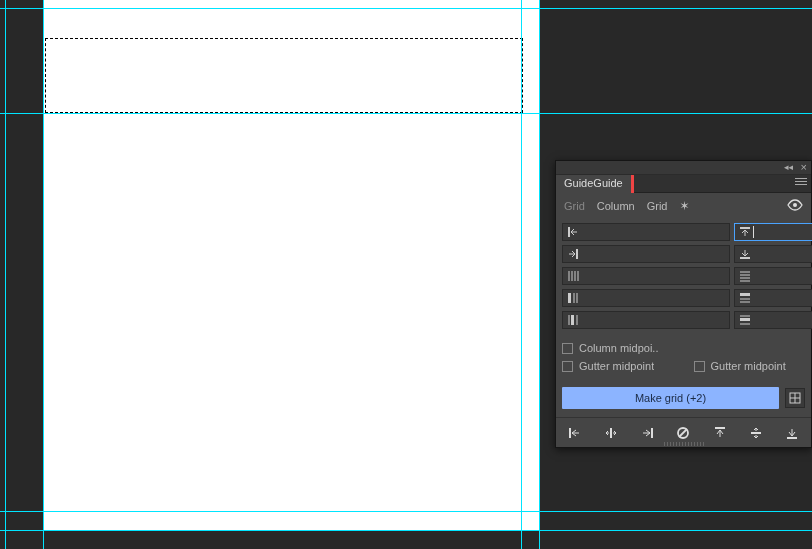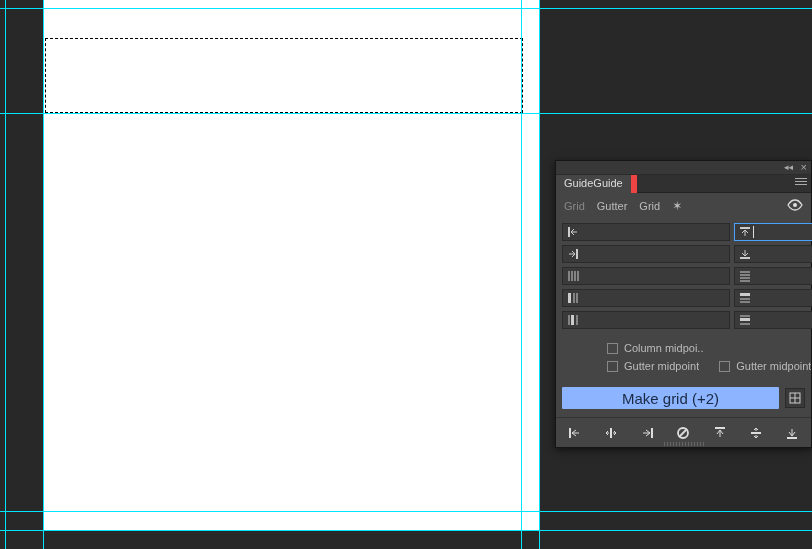--- a/index.html
+++ b/index.html
@@ -68,21 +68,21 @@
     background: #303030;
     position: relative;
     border-bottom: 1px solid #222;
   }
   .panel-tab {
     position: absolute;
     left: 0; top: 0;
     height: 18px;
     padding: 2px 8px 0 8px;
     background: #454545;
-    border-right: 6px solid #ef4444;
+    border-right: 3px solid #ef4444;
     font-size: 11px;
     color: #ddd;
   }
   .panel-menu {
     position: absolute; right: 4px; top: 3px;
     width: 12px; height: 10px;
     cursor: pointer;
   }
   .panel-menu span { display:block; height:1px; background:#aaa; margin-bottom:2px;}
   .panel-nav {
@@ -133,40 +133,40 @@
     width: 1px; height: 12px; background:#ddd; margin-left:2px;
   }
   .ico { width: 12px; height: 12px; color:#aaa; display:flex; align-items:center; justify-content:center;}
   .ico svg { display:block; }
 
   
   .check-rows {
     padding: 4px 6px 8px 6px;
     background: #454545;
   }
-  .check-row { display:flex; gap:20px;margin-left:45px; }
+  .check-row { display:flex; gap:20px; }
   .check-cell { flex:1; display:flex; align-items:center; gap:6px; height:18px; }
   .cbox {
     width: 11px; height: 11px; border:1px solid #888; background:#454545; cursor:pointer;
   }
   .check-label { color:#bbb; font-size:11px; white-space:nowrap; overflow:hidden; }
 
   
   .action-row {
     padding: 4px 6px 8px 6px;
     background: #454545;
     display: flex; gap: 6px; align-items: center;
   }
   .make-btn {
     flex: 1;
     height: 22px;
     background: #8cb4ff;
     color: #1a2a44;
     display:flex; align-items:center; justify-content:center;
-    font-size: 15px;
+    font-size: 11px;
     cursor: pointer;
     border-radius: 1px;
   }
   .grid-icon-btn {
     width: 20px; height: 20px;
     background: #3a3a3a;
     border: 1px solid #2a2a2a;
     display:flex; align-items:center; justify-content:center;
     cursor:pointer;
     color:#ccc;
@@ -213,21 +213,21 @@
   <div class="panel-tabbar">
     <div class="panel-tab">GuideGuide</div>
     <div class="panel-menu">
         <span></span>
         <span></span>
         <span></span>
       </div>
   </div>
   <div class="panel-nav">
     <span class="nav-item active">Grid</span>
-    <span class="nav-item">Gutter</span>
+    <span class="nav-item">Column</span>
     <span class="nav-item">Grid</span>
     <span class="gear">✶</span>
     <span class="spacer"></span>
     <span class="eye">
       <svg width="16" height="12" viewBox="0 0 16 12">
           <path d="M8 1C4 1 1 6 1 6s3 5 7 5 7-5 7-5-3-5-7-5z" fill="none" stroke="#ddd" stroke-width="1.3"></path>
           <circle cx="8" cy="6" r="2" fill="#ddd"></circle>
         </svg>
     </span>
   </div>

